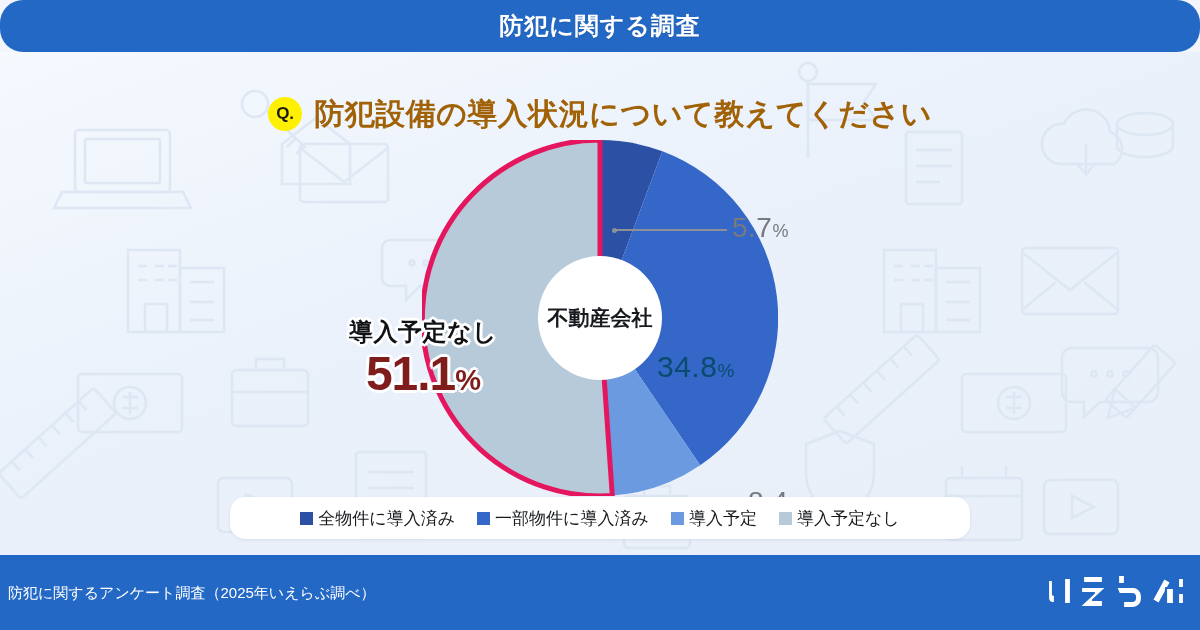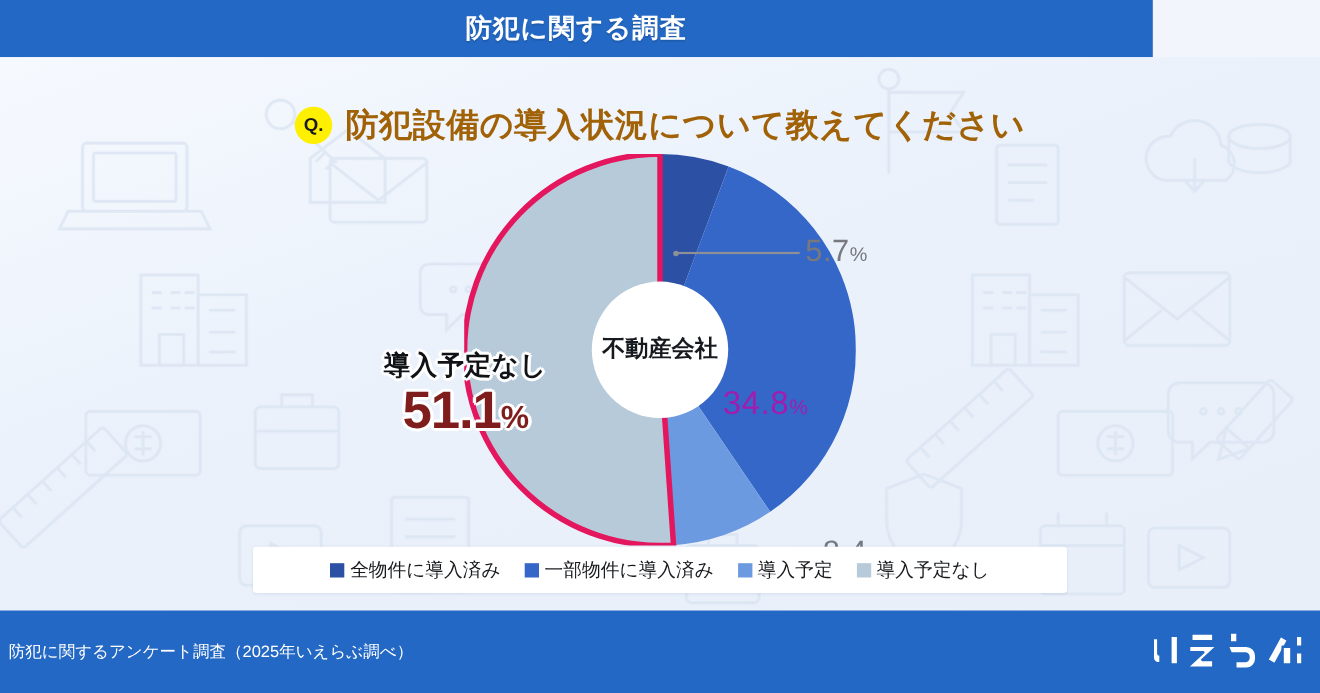--- a/index.html
+++ b/index.html
@@ -5,23 +5,23 @@
   html,body{margin:0;padding:0;}
   body{
     width:1200px;height:630px;overflow:hidden;
     font-family:"Liberation Sans","DejaVu Sans",sans-serif;
     background:#eef3fb;
   }
   .stage{position:relative;width:1200px;height:630px;overflow:hidden;background:#f2f6fc;}
 
   
   .header{
-    position:absolute;left:0;top:0;width:1048px;height:52px;
+    position:absolute;left:0;top:0;width:1200px;height:52px;
     background:#2368c4;
-    display:flex;align-items:center;justify-content:center;
+    display:flex;align-items:center;justify-content:center;border-radius:23px;
   }
   .header-title{
     color:#ffffff;font-size:24px;font-weight:bold;letter-spacing:1px;
     text-shadow:0 1px 1px rgba(0,0,0,.12);
   }
 
   
   .body-area{
     position:absolute;left:0;top:52px;width:1200px;height:503px;
     background:linear-gradient(160deg,#f6f9fe 0%,#eaf1fb 45%,#e8eff9 100%);
@@ -52,21 +52,21 @@
   .center-hole{
     position:absolute;left:538px;top:204px;width:124px;height:124px;
     border-radius:50%;background:#ffffff;
     display:flex;flex-direction:row;align-items:center;justify-content:center;
     line-height:1.12;
   }
   .center-hole span{font-size:21px;font-weight:bold;color:#16191d;}
 
   .lbl-inside{
     position:absolute;left:657px;top:298px;
-    color:#a21caf;font-size:30px;font-weight:normal;letter-spacing:.5px;
+    color:#0c4a6e;font-size:30px;font-weight:normal;letter-spacing:.5px;
   }
   .lbl-inside .pct{font-size:19px;}
 
   .lead{position:absolute;background:#8d9197;height:2px;}
   .lead-dot{position:absolute;width:5px;height:5px;border-radius:50%;background:#8d9197;}
 
   .lbl-out{position:absolute;color:#77797e;font-size:28px;letter-spacing:.5px;}
   .lbl-out .pct{font-size:18px;}
   .lbl-57{left:732px;top:160px;}
   .lbl-84{left:748px;top:434px;}
@@ -84,21 +84,21 @@
                  0 -3px 0 #fff,0 3px 0 #fff,-3px 0 0 #fff,3px 0 0 #fff;
     letter-spacing:-1px;
   }
   .big-label .val .pct{font-size:29px;}
 
   .n-note{position:absolute;left:398px;top:449px;color:#9aa0a8;font-size:19px;}
 
   
   .legend{
     position:absolute;left:230px;top:497px;width:740px;height:42px;
-    background:#ffffff;border-radius:3px;
+    background:#ffffff;border-radius:15px;
     display:flex;align-items:center;justify-content:center;gap:22px;
     box-shadow:0 1px 3px rgba(40,70,120,.10);
     z-index:7;
   }
   .legend-item{display:flex;align-items:center;gap:5px;}
   .legend-sw{width:13px;height:13px;flex:none;}
   .legend-lb{font-size:17px;color:#17191d;white-space:nowrap;}
 
   
   .footer{

